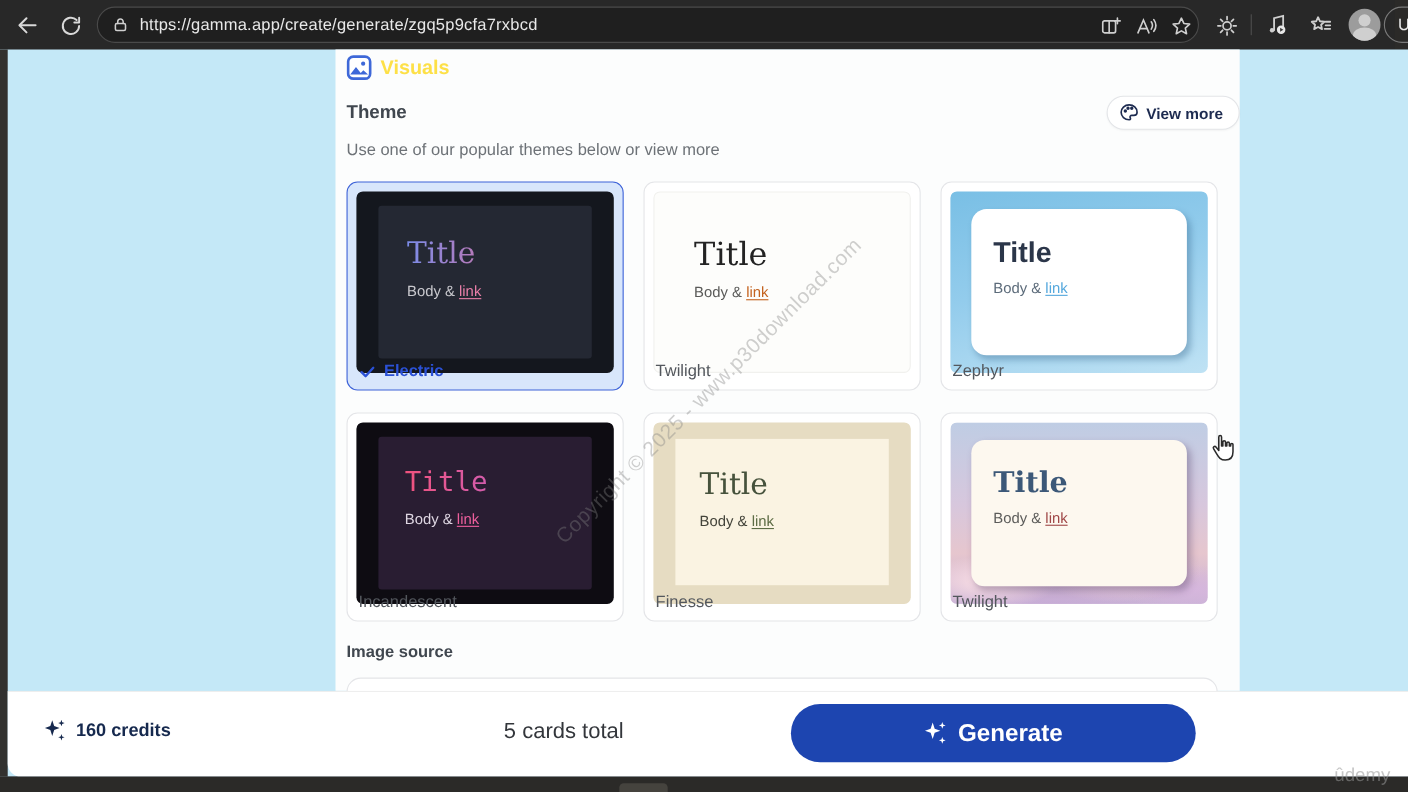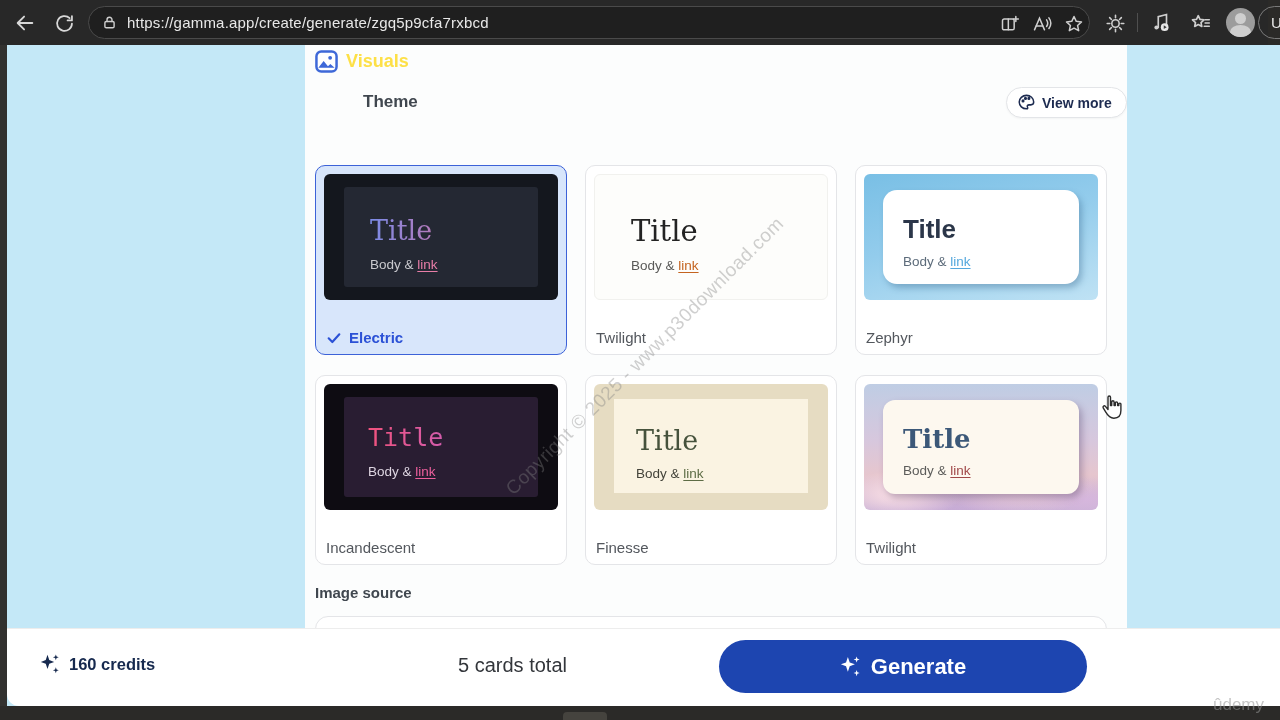--- a/index.html
+++ b/index.html
@@ -20,29 +20,29 @@
   .avatar .torso { position:absolute; left:4px; top:17px; width:21px; height:14px; border-radius:50%; background:#cfcfcf; }
   .partial-pill { position:absolute; left:1258px; top:6px; width:44px; height:33px; border:1.5px solid #7a7a7a; border-radius:17px; color:#e8e8e8; font-size:15px; display:flex; align-items:center; padding-left:12px; }
 
   
   .viewport { position:absolute; top:45px; left:0; width:1280px; height:661px; background:#c4e8f7; }
   .left-edge { position:absolute; top:45px; left:0; width:7px; height:661px; background:#32312f; }
   .panel { position:absolute; left:305px; top:45px; width:822px; height:583px; background:#fcfdfd; }
 
   .section-header { position:absolute; left:315px; top:50px; display:flex; align-items:center; gap:8px; }
   .section-title { font-size:18px; font-weight:bold; color:#fde047; }
-  .theme-label { position:absolute; left:315px; top:92px; font-size:17px; font-weight:bold; color:#40474f;margin-left:48px; }
+  .theme-label { position:absolute; left:315px; top:92px; font-size:17px; font-weight:bold; color:#40474f; }
   .subtitle { position:absolute; left:315px; top:128px; font-size:15px; color:#6d7277; }
   .view-more { position:absolute; left:1006px; top:87px; height:31px; padding:0 14px 0 10px; background:#fff; border:1px solid #e3e5e8; border-radius:16px; display:flex; align-items:center; gap:6px; cursor:pointer; box-shadow:0 1px 2px rgba(0,0,0,.04); }
   .view-more span { font-size:14px; font-weight:bold; color:#1d2b50; }
 
   
   .theme-card { position:absolute; width:252px; height:190px; background:#fff; border:1px solid #e4e5e8; border-radius:10px; padding:8px; cursor:pointer; }
   .theme-card.selected { background:#d8e6fb; border:1.5px solid #3d62d8; }
-  .preview { position:relative; width:234px; height:126px; border-radius:6px; overflow:hidden; }
+  .preview { position:relative; width:234px; height:165px; border-radius:6px; overflow:hidden; }
   .card-label { position:absolute; left:10px; bottom:8px; font-size:15px; color:#53575d; display:flex; align-items:center; gap:7px; }
   .theme-card.selected .card-label { color:#2b51d6; font-weight:bold; }
   .p-body { font-size:13.5px; }
   .p-link { text-decoration:underline; text-underline-offset:2px; }
 
   
   .e-outer { background:#14171e; }
   .e-inner { position:absolute; left:20px; right:20px; top:13px; bottom:13px; background:#242833; border-radius:3px; padding:28px 0 0 26px; }
   .e-title { font-family:"DejaVu Serif", serif; font-size:27px; background:linear-gradient(90deg,#7b8ce8 0%,#d96f9e 60%,#e8956e 100%); -webkit-background-clip:text; background-clip:text; color:transparent; }
   .e-body { color:#c9c9ce; margin-top:11px; }
@@ -202,20 +202,21 @@
   <div class="view-more">
     <svg width="19" height="19" viewBox="0 0 24 24" fill="none" stroke="#1d2b50" stroke-width="1.9">
         <path d="M12 3C6.8 3 2.8 6.8 2.8 11.5S6.8 20 12 20c1.9 0 1.7-1.4 1.2-2.3-.7-1.3.2-2.7 2-2.7h2.2c2 0 3.7-1.5 3.7-3.5C21.1 6.3 17 3 12 3z"></path>
         <circle cx="7.6" cy="10" r="1" fill="#1d2b50"></circle>
         <circle cx="10.7" cy="6.8" r="1" fill="#1d2b50"></circle>
         <circle cx="15" cy="6.8" r="1" fill="#1d2b50"></circle>
       </svg>
     <span>View more</span>
   </div>
 
+  <div class="subtitle">Use one of our popular themes below or view more</div>
 
   <div class="theme-card selected" style="left:315px; top:165px;">
     <div class="preview e-outer">
       <div class="e-inner">
         <div class="e-title">Title</div>
         <div class="p-body e-body"><span>Body &amp;</span> <span class="p-link e-link">link</span></div>
       </div>
     </div>
     <div class="card-label">
       <svg width="16" height="16" viewBox="0 0 24 24" fill="none" stroke="#2b51d6" stroke-width="3.2" stroke-linecap="round" stroke-linejoin="round">

